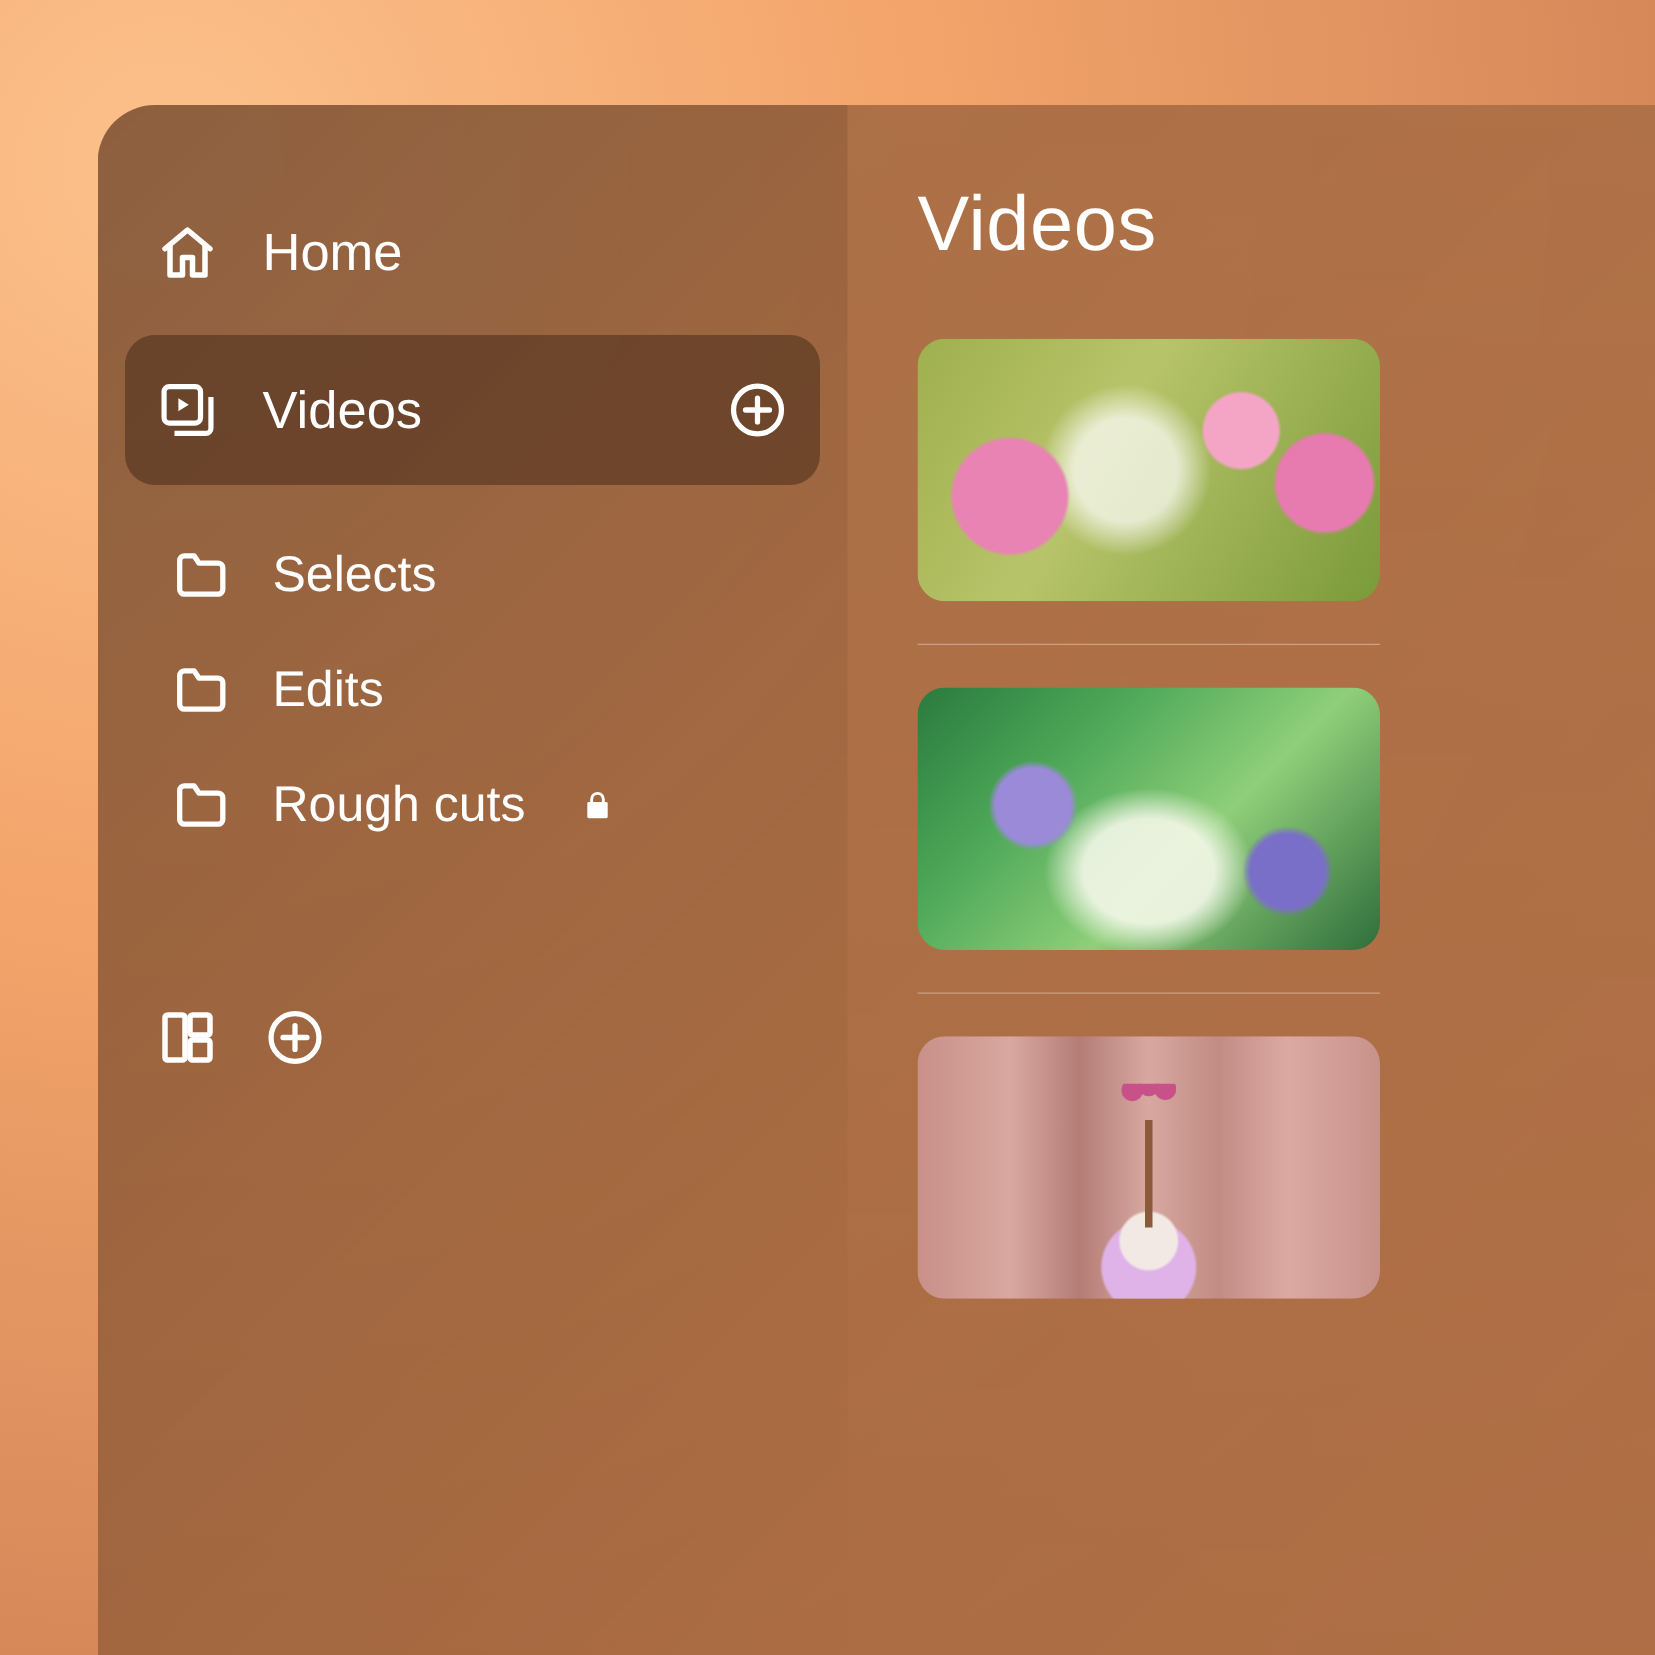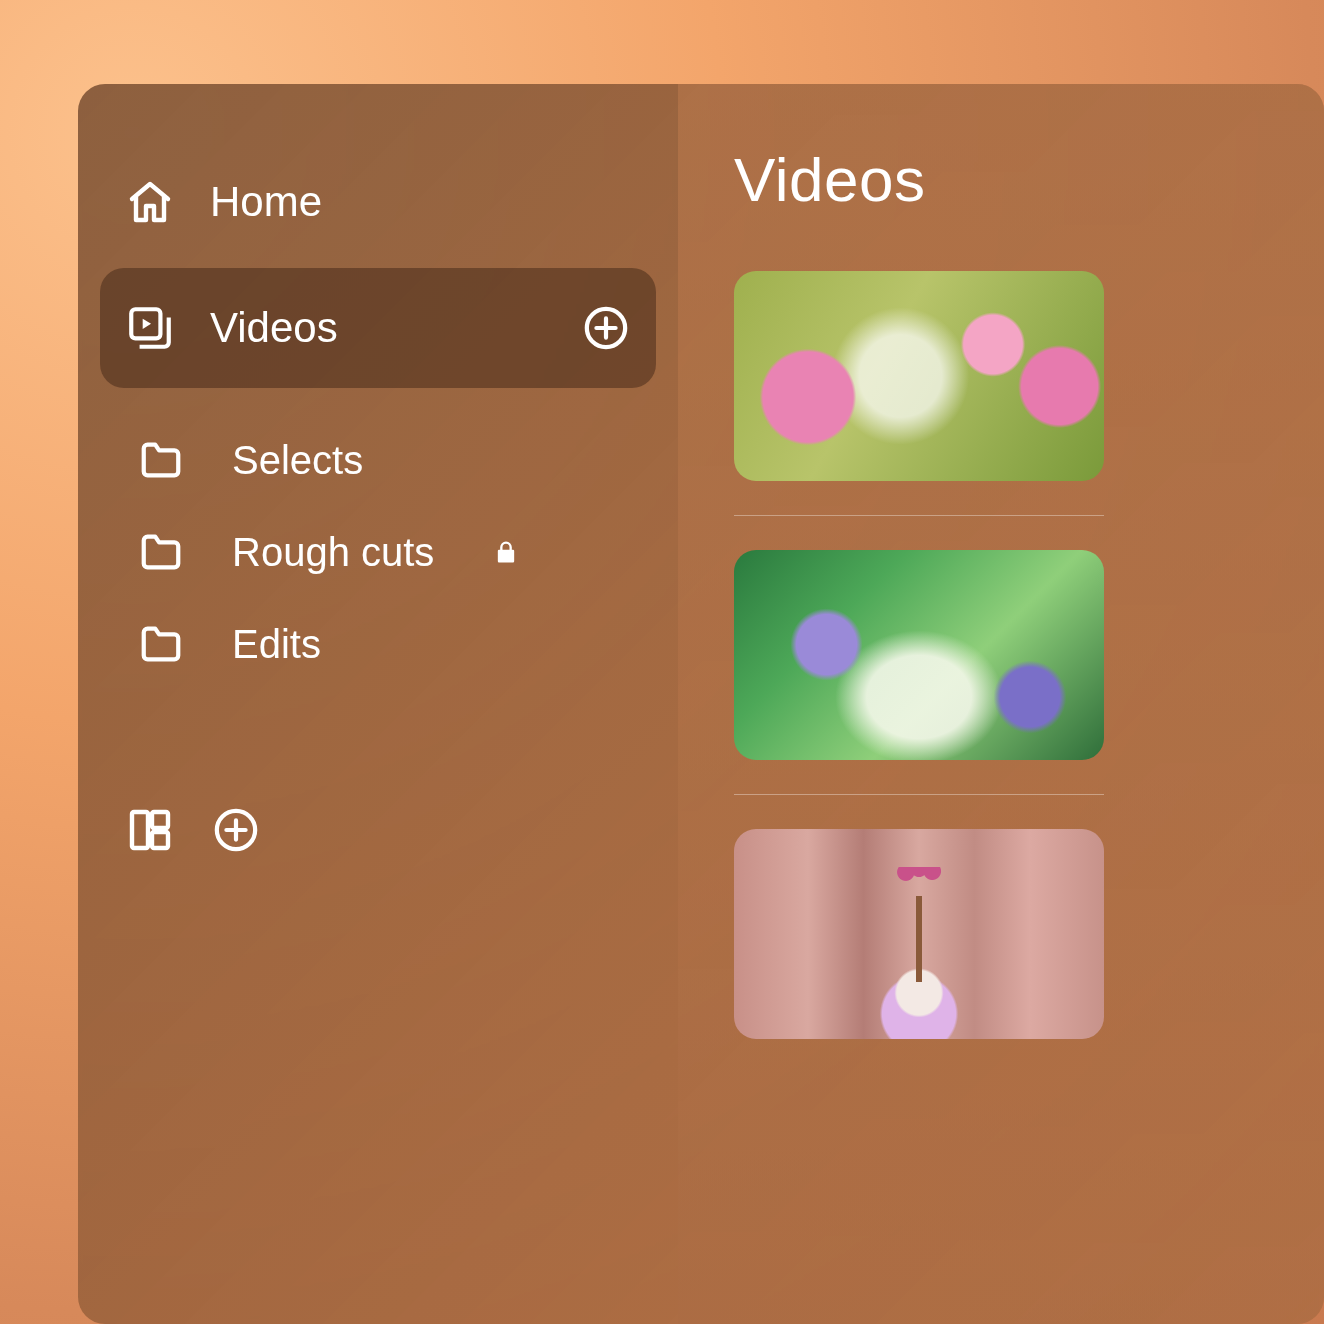--- a/index.html
+++ b/index.html
@@ -16,21 +16,20 @@
   .panel {
     position: absolute;
     left: 78px; top: 84px;
     right: 0; bottom: 0;
     border-top-left-radius: 46px;
     background: linear-gradient(135deg, rgba(125,82,52,0.88) 0%, rgba(150,95,58,0.82) 50%, rgba(175,110,66,0.75) 100%);
     backdrop-filter: blur(2px);
     overflow: hidden;
     display: flex;
     color: #fff;
-    border-radius: 27px;
   }
   .sidebar {
     width: 600px;
     padding: 70px 0 0 0;
     border-right: none;
     position: relative;
   }
   .main {
     flex: 1;
     background: linear-gradient(180deg, rgba(185,120,76,0.6) 0%, rgba(170,108,68,0.5) 100%);
@@ -60,21 +59,21 @@
     flex-shrink: 0;
   }
   .nav-item .label { flex: 1; }
   .nav-item .trailing {
     width: 52px; height: 52px;
     display: flex; align-items: center; justify-content: center;
   }
   .sub-item {
     display: flex;
     align-items: center;
-    gap: 46px;
+    gap: 32px;
     padding: 0 46px 0 58px;
     height: 92px;
     font-size: 40px;
     cursor: pointer;
   }
   .sub-item .icon-slot {
     width: 50px; height: 50px;
     display: flex; align-items: center; justify-content: center;
     flex-shrink: 0;
   }
@@ -181,35 +180,35 @@
         </span>
         <span>Selects</span>
       </div>
 
       <div class="sub-item">
         <span class="icon-slot">
           <svg width="46" height="46" viewBox="0 0 24 24" fill="none" stroke="#fff" stroke-width="2.2" stroke-linejoin="round">
             <path d="M3 6a2 2 0 0 1 2-2h4l2 3h8a2 2 0 0 1 2 2v9a2 2 0 0 1-2 2H5a2 2 0 0 1-2-2V6z"></path>
           </svg>
         </span>
+        <span>Edits</span>
+      </div>
+
+      <div class="sub-item">
+        <span class="icon-slot">
+          <svg width="46" height="46" viewBox="0 0 24 24" fill="none" stroke="#fff" stroke-width="2.2" stroke-linejoin="round">
+            <path d="M3 6a2 2 0 0 1 2-2h4l2 3h8a2 2 0 0 1 2 2v9a2 2 0 0 1-2 2H5a2 2 0 0 1-2-2V6z"></path>
+          </svg>
+        </span>
         <span>Rough cuts</span>
         <span class="trail-icon">
           <svg width="28" height="28" viewBox="0 0 24 24" fill="#fff">
             <path d="M7 10V8a5 5 0 0 1 10 0v2h1a1 1 0 0 1 1 1v9a1 1 0 0 1-1 1H6a1 1 0 0 1-1-1v-9a1 1 0 0 1 1-1h1zm2 0h6V8a3 3 0 0 0-6 0v2z"></path>
           </svg>
         </span>
-      </div>
-
-      <div class="sub-item">
-        <span class="icon-slot">
-          <svg width="46" height="46" viewBox="0 0 24 24" fill="none" stroke="#fff" stroke-width="2.2" stroke-linejoin="round">
-            <path d="M3 6a2 2 0 0 1 2-2h4l2 3h8a2 2 0 0 1 2 2v9a2 2 0 0 1-2 2H5a2 2 0 0 1-2-2V6z"></path>
-          </svg>
-        </span>
-        <span>Edits</span>
       </div>
 
       <div class="section-gap"></div>
 
       <div class="nav-item">
         <span class="icon-slot">
           <svg width="48" height="48" viewBox="0 0 24 24" fill="none" stroke="#fff" stroke-width="2.2" stroke-linejoin="round">
             <rect x="3" y="3" width="8" height="18" rx="1"></rect>
             <rect x="13" y="3" width="8" height="8" rx="1"></rect>
             <rect x="13" y="13" width="8" height="8" rx="1"></rect>

